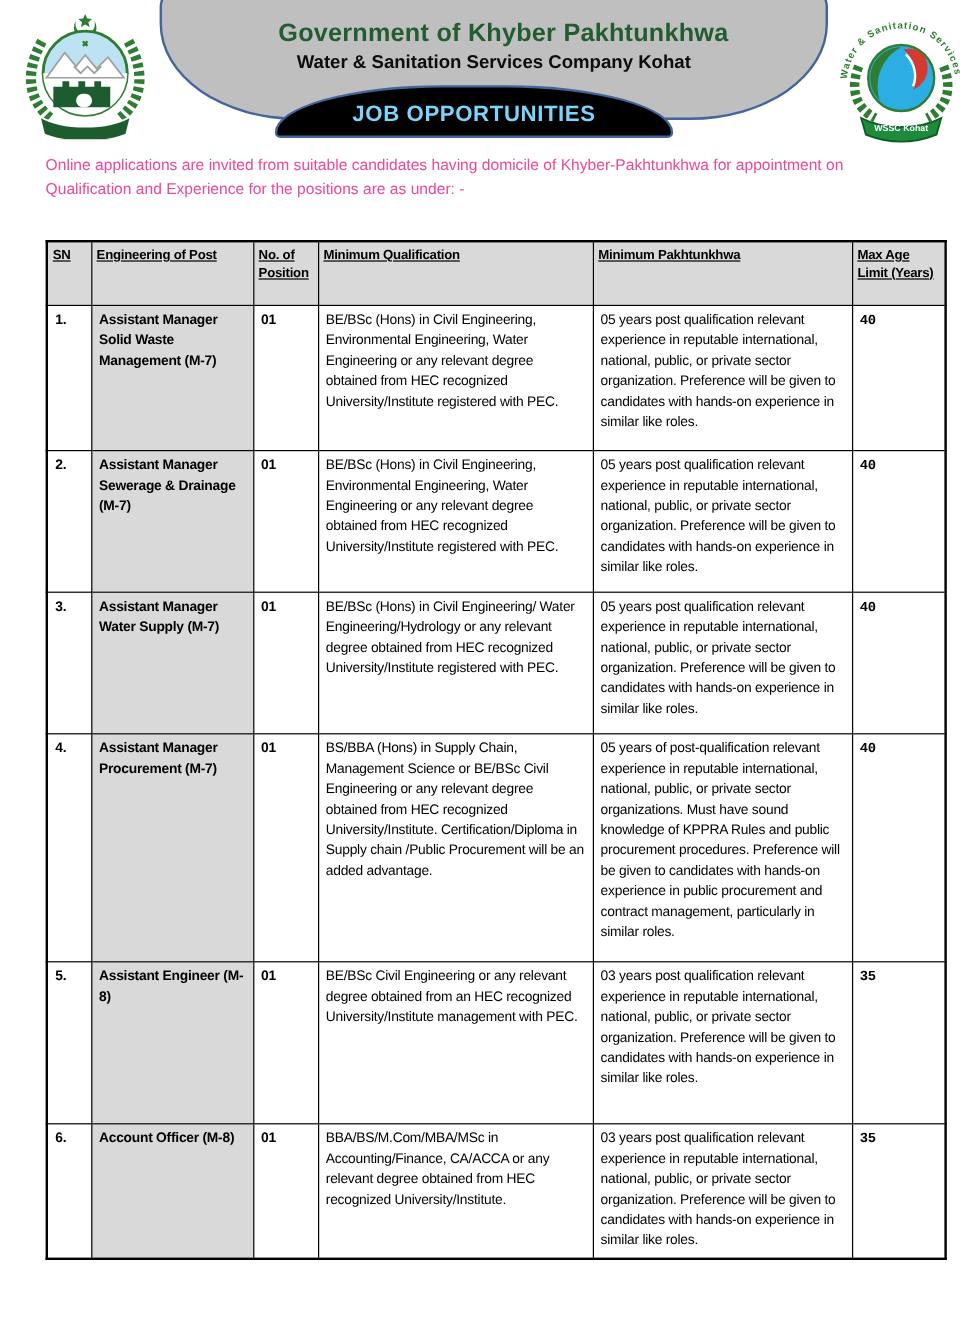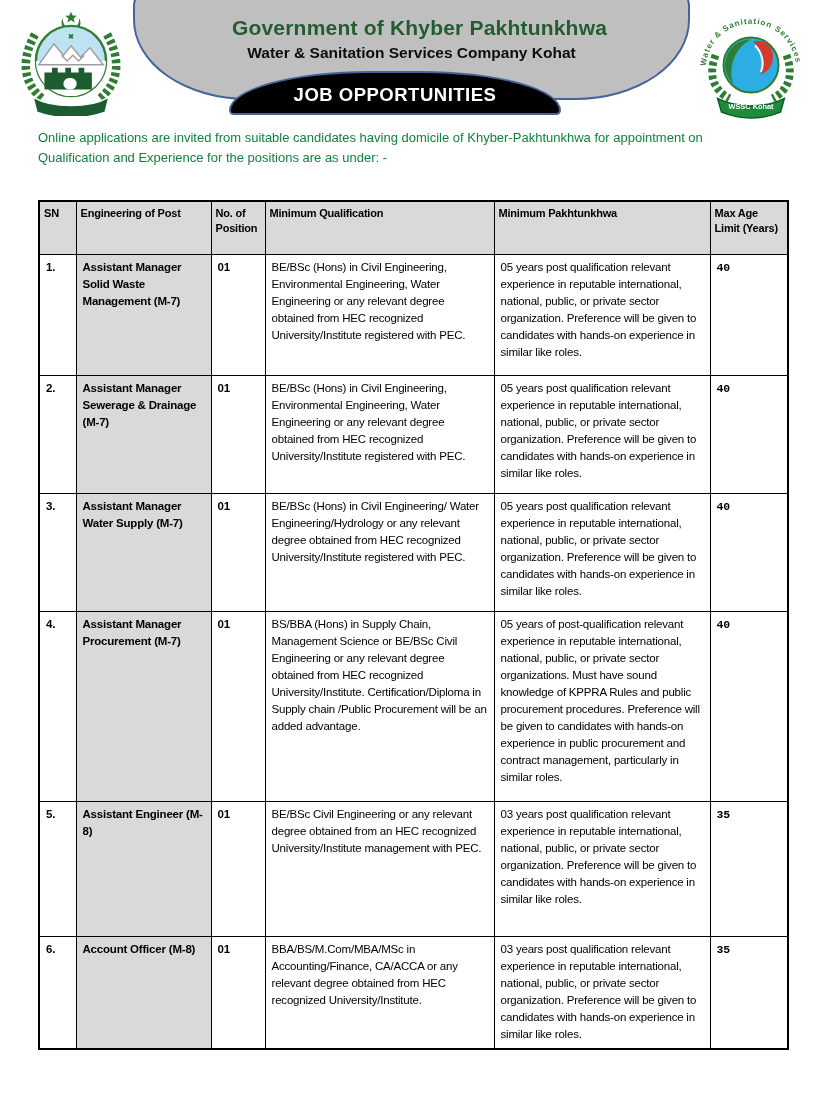--- a/index.html
+++ b/index.html
@@ -31,44 +31,44 @@
   }
   .black-banner{
     position:absolute;left:229px;top:71px;width:332px;height:44px;
     background:var(--banner-black,#000);
     border:2px solid var(--accent,#44659c);
     border-radius:150px 150px 5px 5px / 42px 42px 5px 5px;
     box-sizing:border-box;
     display:flex;align-items:flex-end;justify-content:center;
   }
   .black-banner span{
-    color:#ffffff;font-weight:bold;font-size:18.5px;letter-spacing:.5px;
+    color:#7dd3fc;font-weight:bold;font-size:18.5px;letter-spacing:.5px;
     padding-bottom:7px;
   }
 
   
-  .intro{position:absolute;left:38px;top:128px;width:752px;font-size:13px;line-height:20px;color:#15803d;}
+  .intro{position:absolute;left:38px;top:128px;width:752px;font-size:13px;line-height:20px;color:#ec4899;}
 
   
   table.jobs{
     position:absolute;left:38px;top:200px;width:749px;
     border-collapse:collapse;table-layout:fixed;
     border:2px solid #000;
   }
   table.jobs th, table.jobs td{
     border:1px solid #000;
     vertical-align:top;
     padding:4px 6px;
     font-size:11.5px;line-height:17px;letter-spacing:-0.2px;
     overflow:hidden;
   }
   table.jobs thead th{
     background:var(--cell-gray,#d9d9d9);
     text-align:left;font-weight:bold;font-size:11px;line-height:15px;
-    height:53px;box-sizing:border-box;padding:4px 4px;
+    height:53px;box-sizing:border-box;padding:4px 4px;text-decoration:underline;
   }
   td.c-sn{font-weight:bold;}
   td.c-post{font-weight:bold;background:var(--cell-gray,#d9d9d9);}
   td.c-num{font-weight:bold;}
   td.c-age{font-weight:bold;font-family:Liberation Mono, monospace;}
   tbody tr:nth-child(1){height:121px;}
   tbody tr:nth-child(2){height:118px;}
   tbody tr:nth-child(3){height:118px;}
   tbody tr:nth-child(4){height:190px;}
   tbody tr:nth-child(5){height:135px;}

